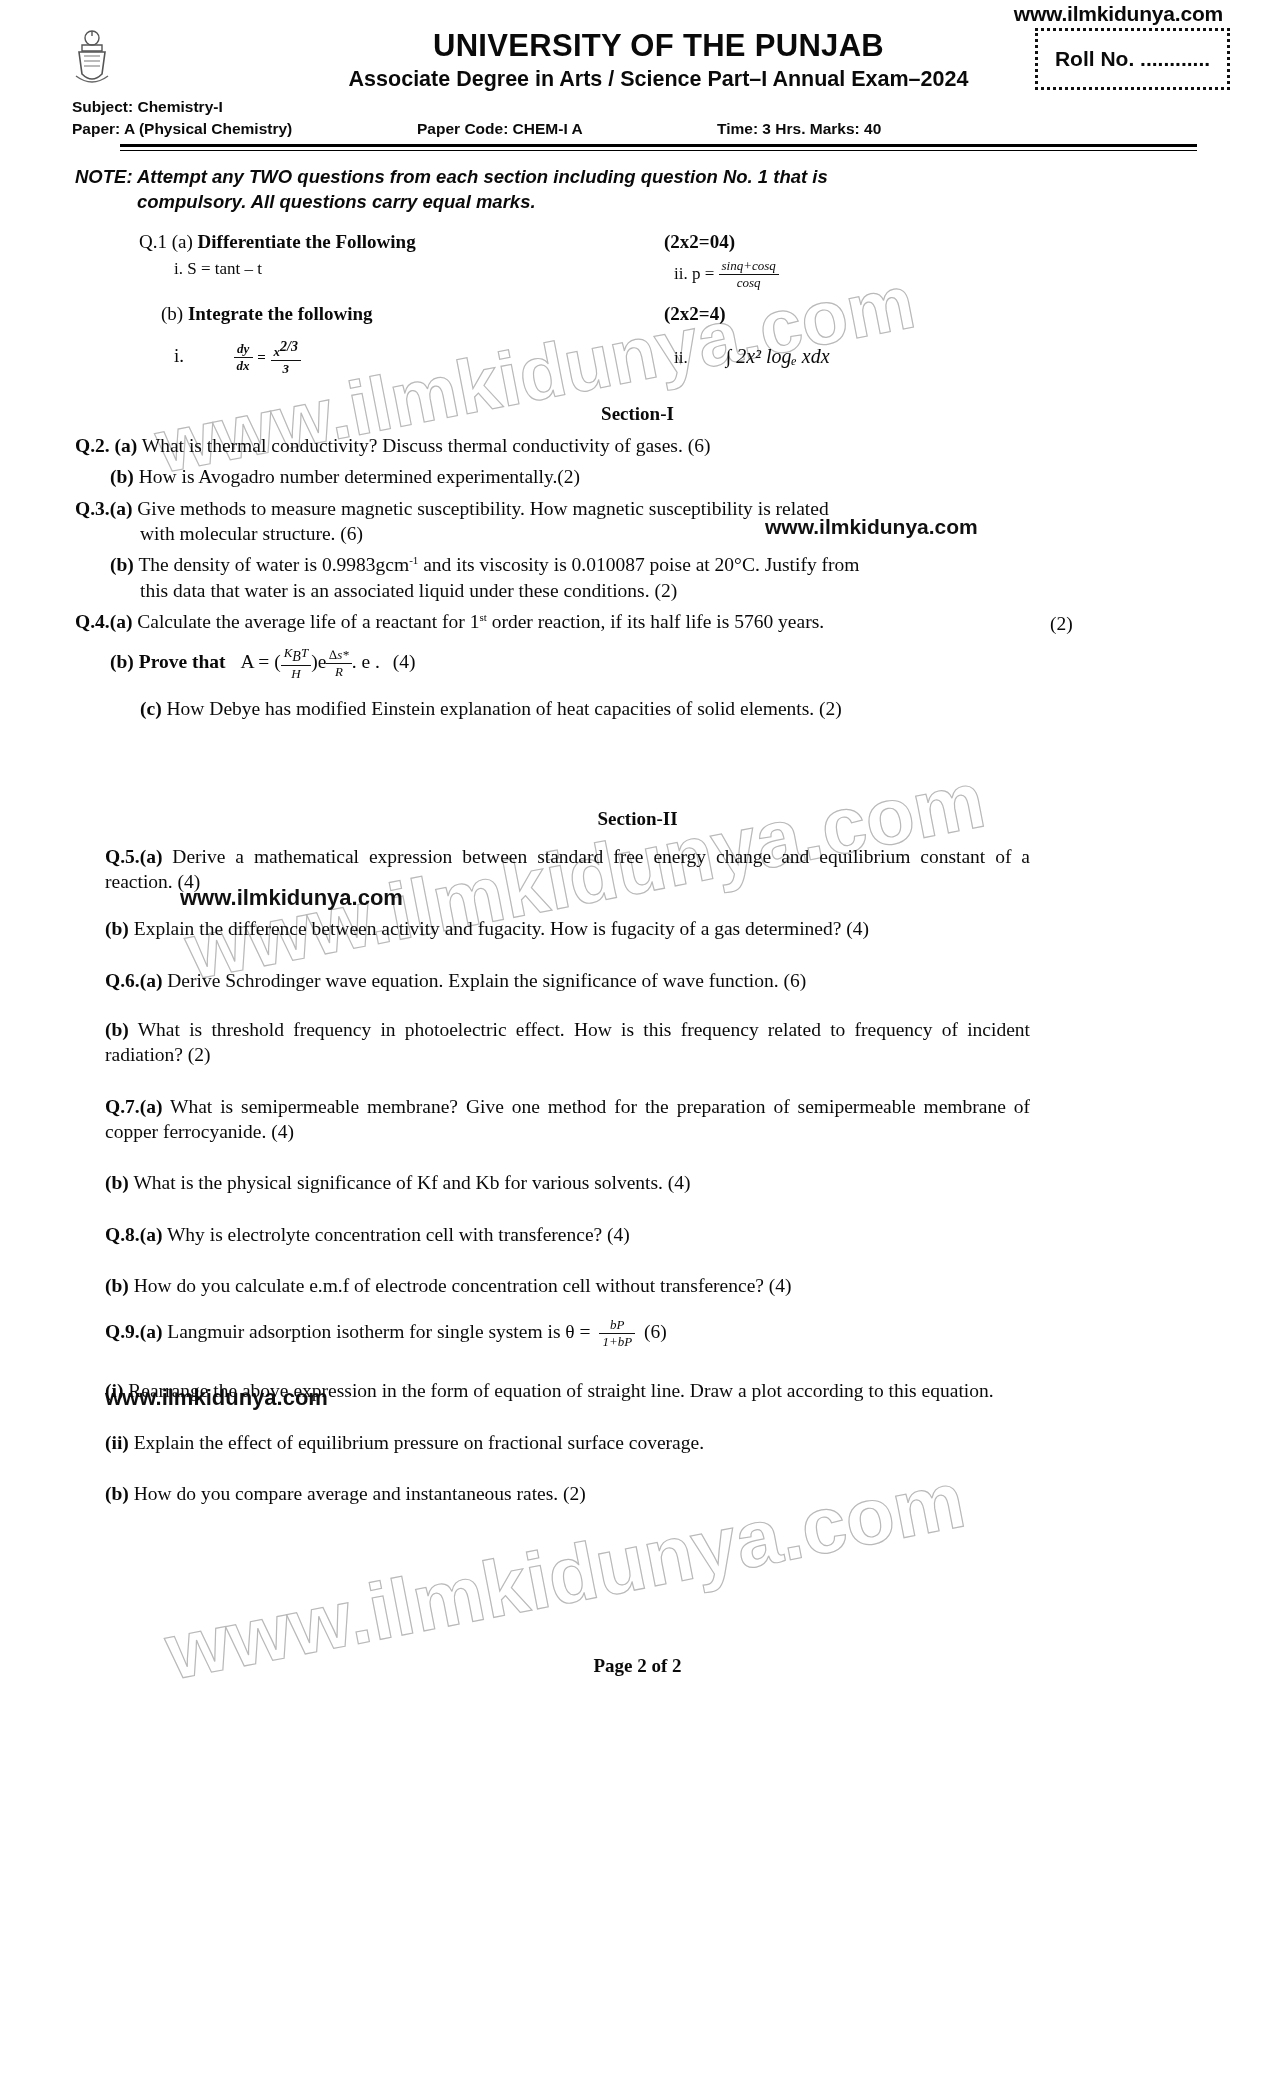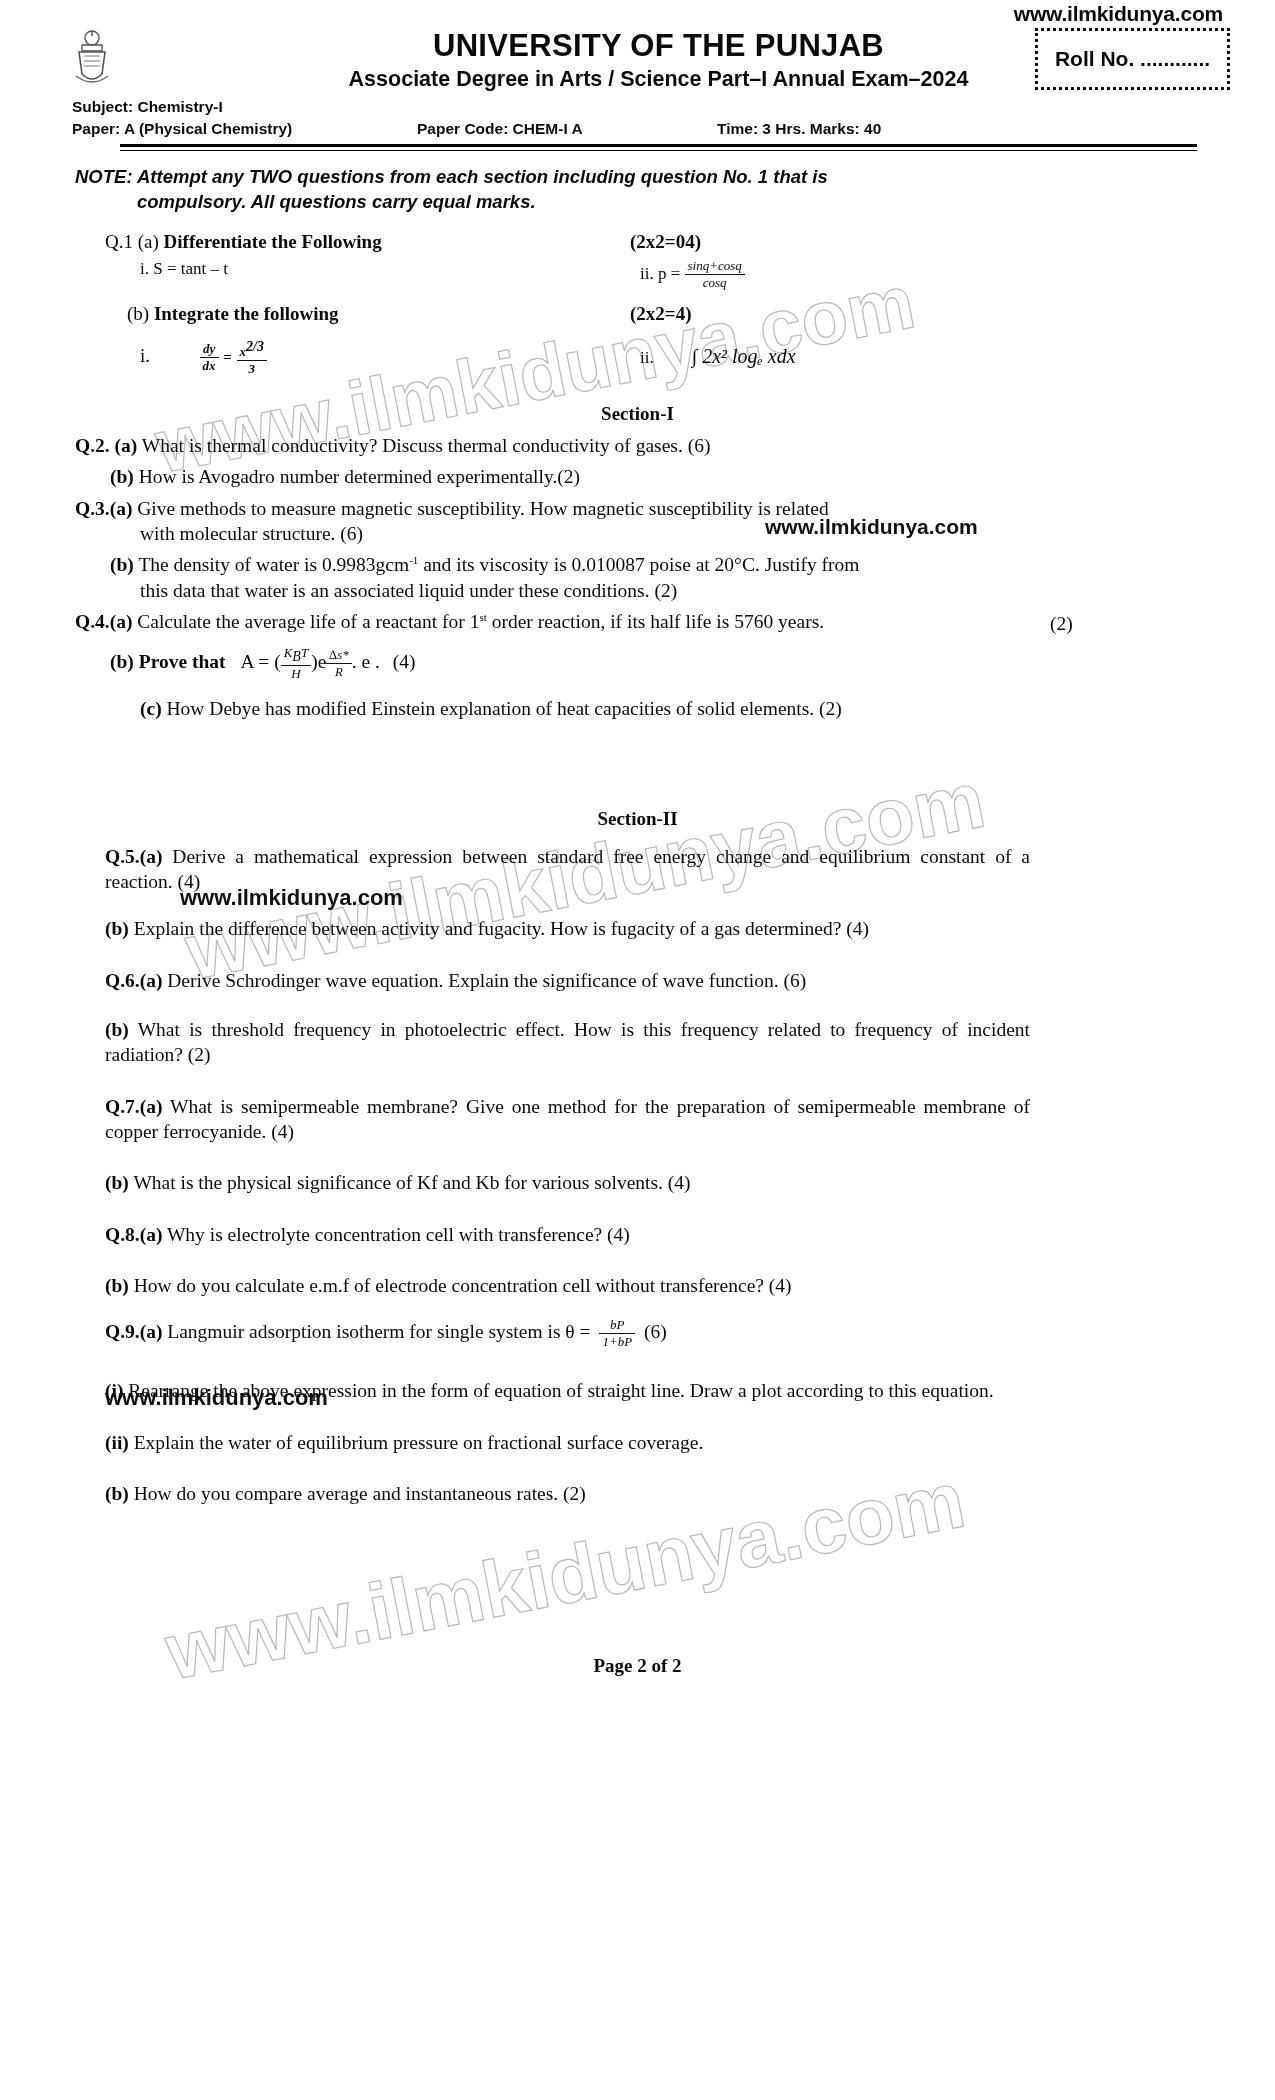--- a/index.html
+++ b/index.html
@@ -94,21 +94,21 @@
     position:relative; z-index:4;
     margin:14px 60px 0 75px;
     font-family:"Liberation Sans", sans-serif;
     font-style:italic; font-weight:bold;
     font-size:18.5px; line-height:1.35;
   }
   .note-lbl { display:inline-block; width:62px; }
   .note-body { display:inline-block; width:760px; vertical-align:top; }
 
   
-  .q1 { position:relative; z-index:4; margin:16px 0 0 0; font-size:19px; }
+  .q1 { position:relative; z-index:4; margin:16px 0 0 0; font-size:19px;padding-left:34px; }
   .q1row { position:relative; margin-left:105px; height:28px; }
   .q1marks { position:absolute; left:525px; top:0; font-weight:bold; }
   .q1-a-head { position:relative; margin-left:105px; }
   .q1-a-head .tag { font-weight:normal; }
   .mini { font-size:17px; }
 
   .mathrow { position:relative; margin-left:105px; height:34px; }
   .m-left { position:absolute; left:35px; top:0; }
   .m-right { position:absolute; left:535px; top:0; }
 
@@ -347,21 +347,21 @@
     <span>(6)</span>
   </div>
 
   <div class="q just" style="margin:24px 75px 0 105px; width:925px">
     <span class="b">(i)</span>
     <span>Rearrange the above expression in the form of equation of straight line. Draw a plot according to this equation.</span>
   </div>
 
   <div class="q" style="margin:26px 75px 0 105px; width:925px">
     <span class="b">(ii)</span>
-    <span>Explain the water of equilibrium pressure on fractional surface coverage.</span>
+    <span>Explain the effect of equilibrium pressure on fractional surface coverage.</span>
   </div>
 
   <div class="q" style="margin:26px 75px 0 105px; width:925px">
     <span class="b">(b)</span>
     <span>How do you compare average and instantaneous rates. (2)</span>
   </div>
 
   <div class="pagefoot">Page 2 of 2</div>
 
 </div>

